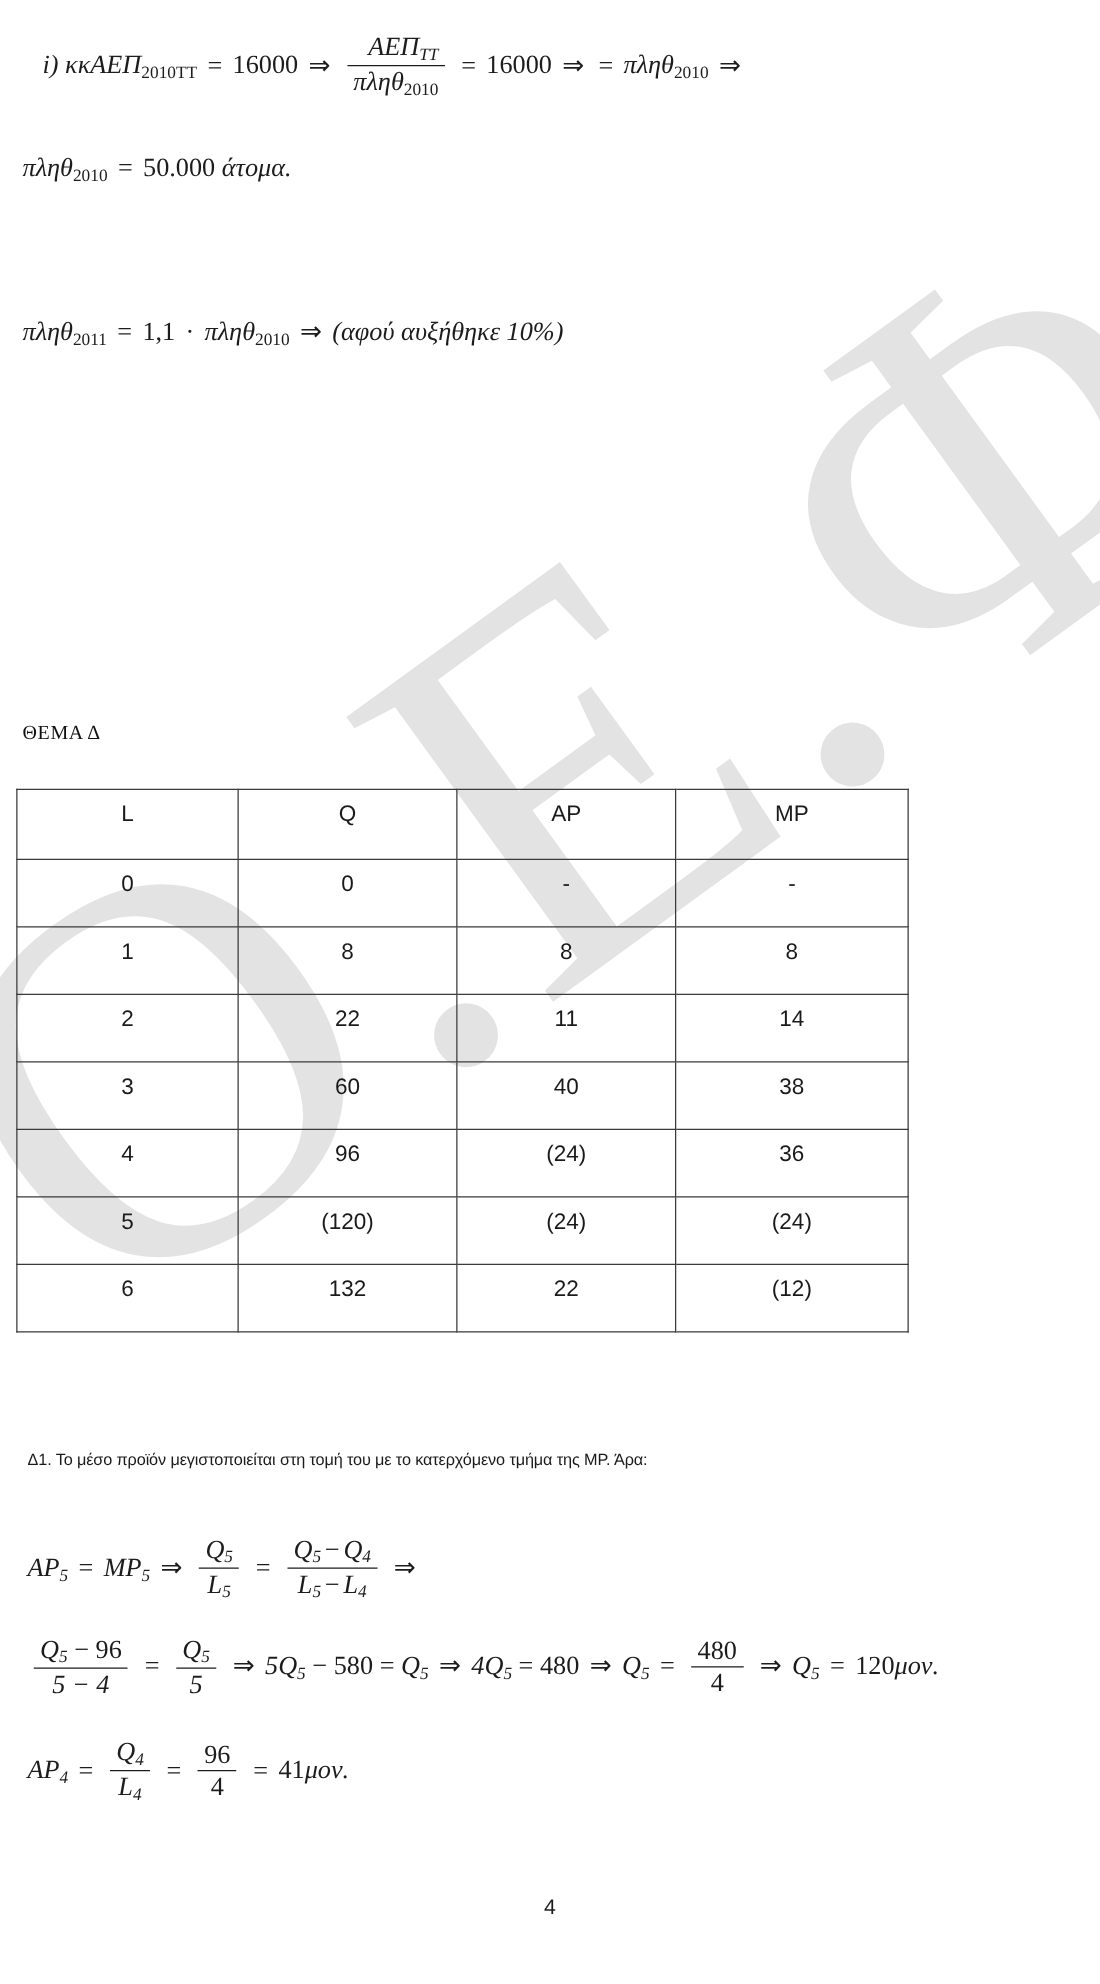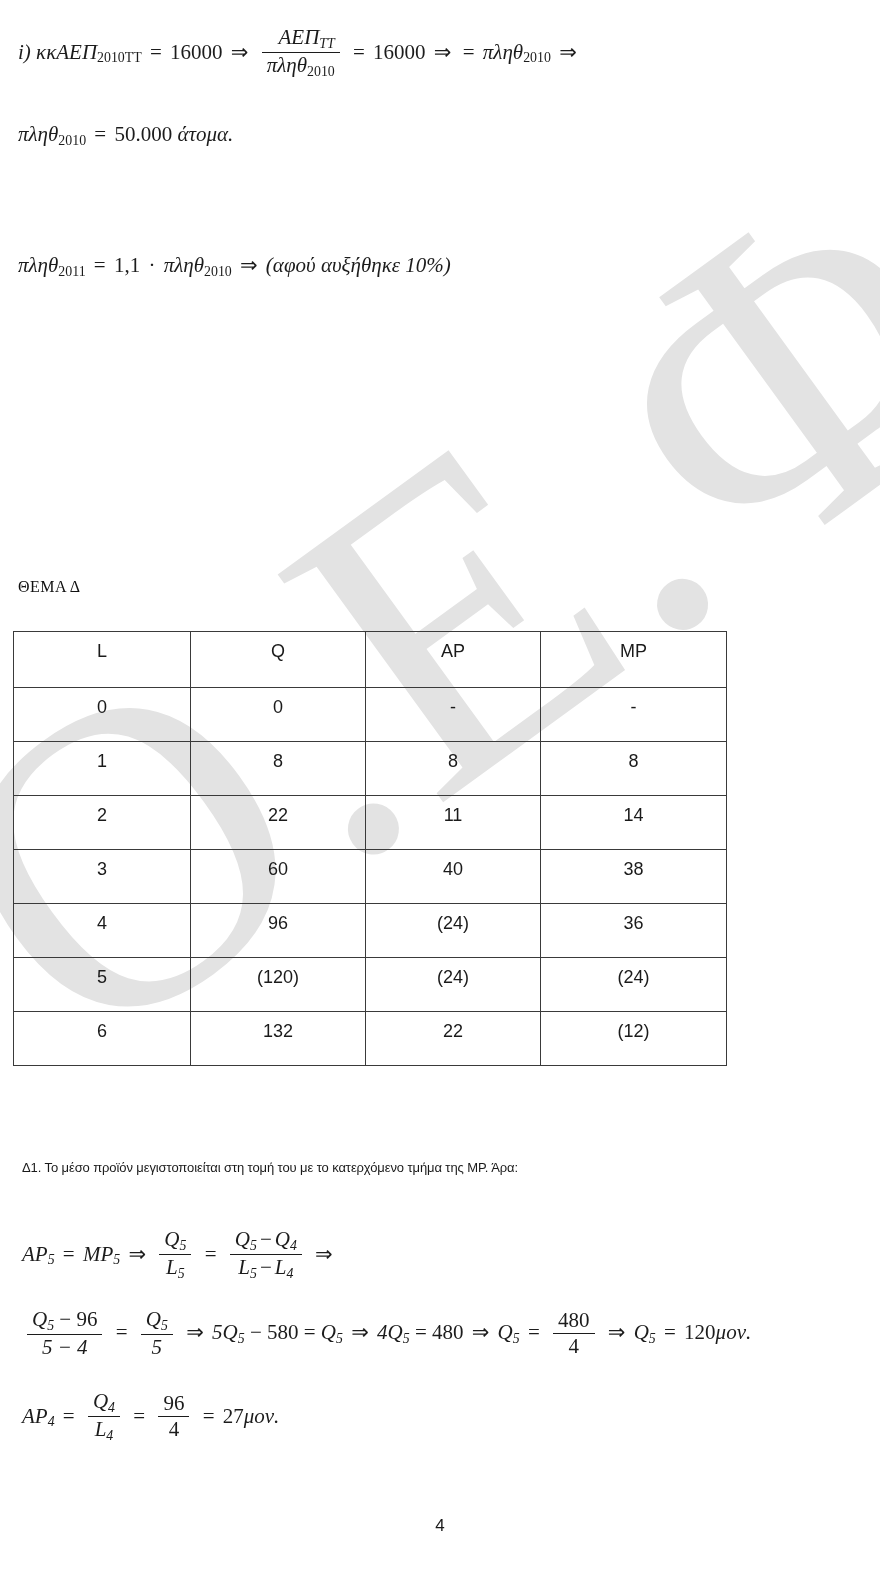--- a/index.html
+++ b/index.html
@@ -152,21 +152,21 @@
 </style>
 </head>
 <body>
 
 <div id="watermark">
   <div class="wm-text">Ο.Ε.Φ.Ε.</div>
 </div>
 
 <div id="page">
 
-  <div class="abs math" style="left:18px; top:26px;">
+  <div class="abs math" style="left:34px; top:26px;">
     <span>i)</span>
     <span>κκΑΕΠ</span><sub>2010ΤΤ</sub>
     <span class="op">=</span>
     <span class="num">16000</span>
     <span class="op">⇒</span>
     <span class="frac it">
       <span class="n"><span>ΑΕΠ</span><sub class="it">ΤΤ</sub></span>
       <span class="d"><span>πληθ</span><sub>2010</sub></span>
     </span>
     <span class="op">=</span>
@@ -313,18 +313,18 @@
     <span class="frac it">
       <span class="n"><span>Q</span><sub class="it">4</sub></span>
       <span class="d"><span>L</span><sub class="it">4</sub></span>
     </span>
     <span class="op">=</span>
     <span class="frac">
       <span class="n">96</span>
       <span class="d">4</span>
     </span>
     <span class="op">=</span>
-    <span class="num">27</span><span>μον.</span>
+    <span class="num">41</span><span>μον.</span>
   </div>
 
   <div id="page-number">4</div>
 
 </div>
 
 </body></html>

